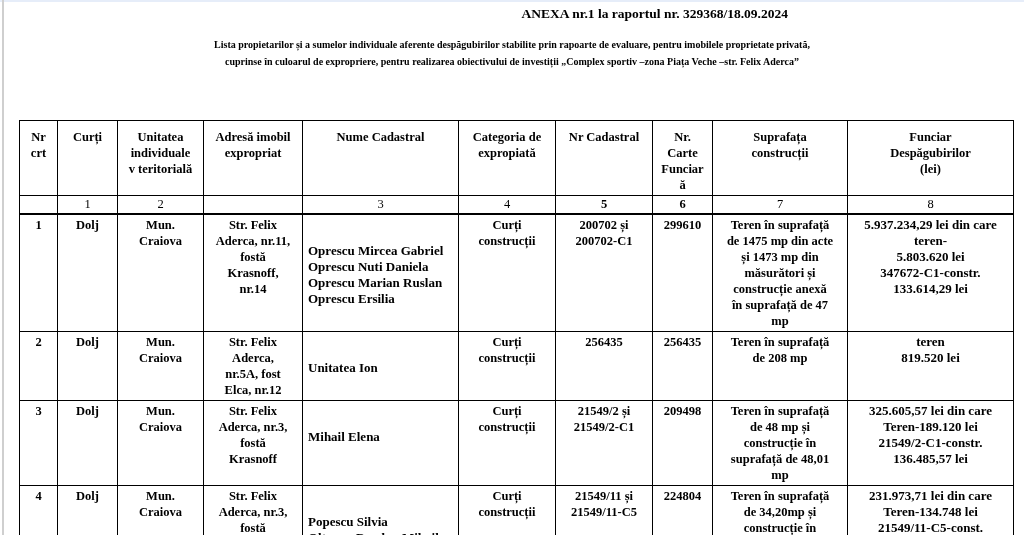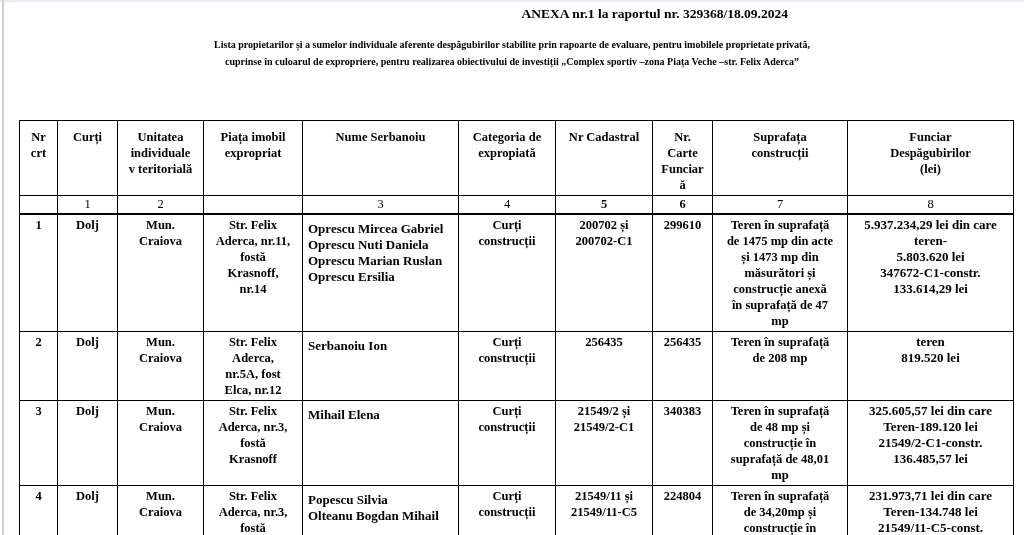--- a/index.html
+++ b/index.html
@@ -64,21 +64,21 @@
     border-bottom: 2px solid #000;
   }
   tr.numbers-row td.num-bold { font-weight: bold; }
   tr.row-1 { height: 116px; }
   tr.row-2 { height: 62px; }
   tr.row-3 { height: 77px; }
   tr.row-4 { height: 90px; }
   td.cell-nume {
     text-align: left;
     padding-left: 5px;
-    padding-top: 6px;
+    padding-top: 28px;
     font-size: 13px;
   }
   td.cell-valoare { font-size: 13px; }
 </style>
 </head>
 <body>
 
 <div class="page-edge-top"></div>
 <div class="page-edge-left"></div>
 
@@ -101,23 +101,23 @@
       <col style="width:166px">
   </colgroup>
   <thead>
     <tr class="header-row">
       <th>Nr
 crt</th>
       <th>Curți</th>
       <th>Unitatea
 individuale
 v teritorială</th>
-      <th>Piața imobil
+      <th>Adresă imobil
 expropriat</th>
-      <th>Nume Serbanoiu</th>
+      <th>Nume Cadastral</th>
       <th>Categoria de
 expropiată</th>
       <th>Nr Cadastral</th>
       <th>Nr.
 Carte
 Funciar
 ă</th>
       <th>Suprafața
 construcții</th>
       <th>Funciar
@@ -172,21 +172,21 @@
     </tr>
     <tr class="row-2">
       <td>2</td>
       <td>Dolj</td>
       <td>Mun.
 Craiova</td>
       <td>Str. Felix
 Aderca,
 nr.5A, fost
 Elca, nr.12</td>
-      <td class="cell-nume">Serbanoiu Ion</td>
+      <td class="cell-nume">Unitatea Ion</td>
       <td>Curți
 construcții</td>
       <td>256435</td>
       <td>256435</td>
       <td>Teren în suprafață
 de 208 mp</td>
       <td class="cell-valoare">teren
 819.520 lei</td>
     </tr>
     <tr class="row-3">
@@ -196,21 +196,21 @@
 Craiova</td>
       <td>Str. Felix
 Aderca, nr.3,
 fostă
 Krasnoff</td>
       <td class="cell-nume">Mihail Elena</td>
       <td>Curți
 construcții</td>
       <td>21549/2 și
 21549/2-C1</td>
-      <td>340383</td>
+      <td>209498</td>
       <td>Teren în suprafață
 de 48 mp și
 construcție în
 suprafață de 48,01
 mp</td>
       <td class="cell-valoare">325.605,57 lei din care
 Teren-189.120 lei
 21549/2-C1-constr.
 136.485,57 lei</td>
     </tr>

